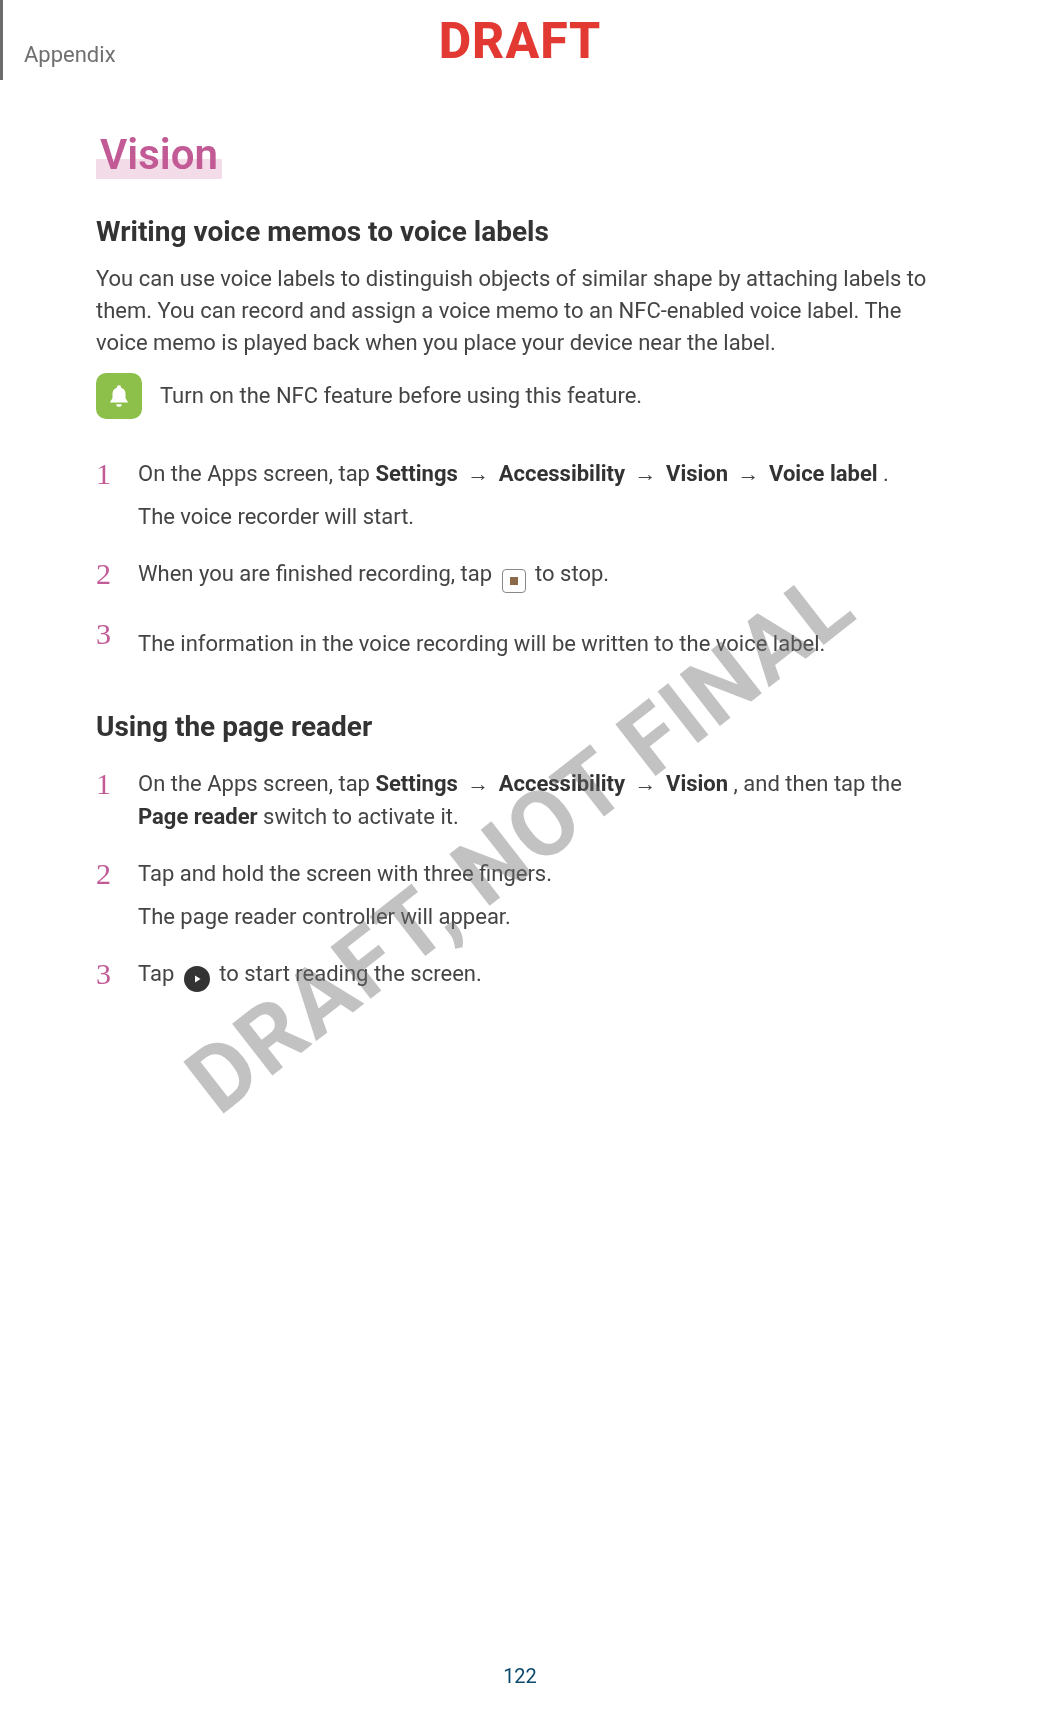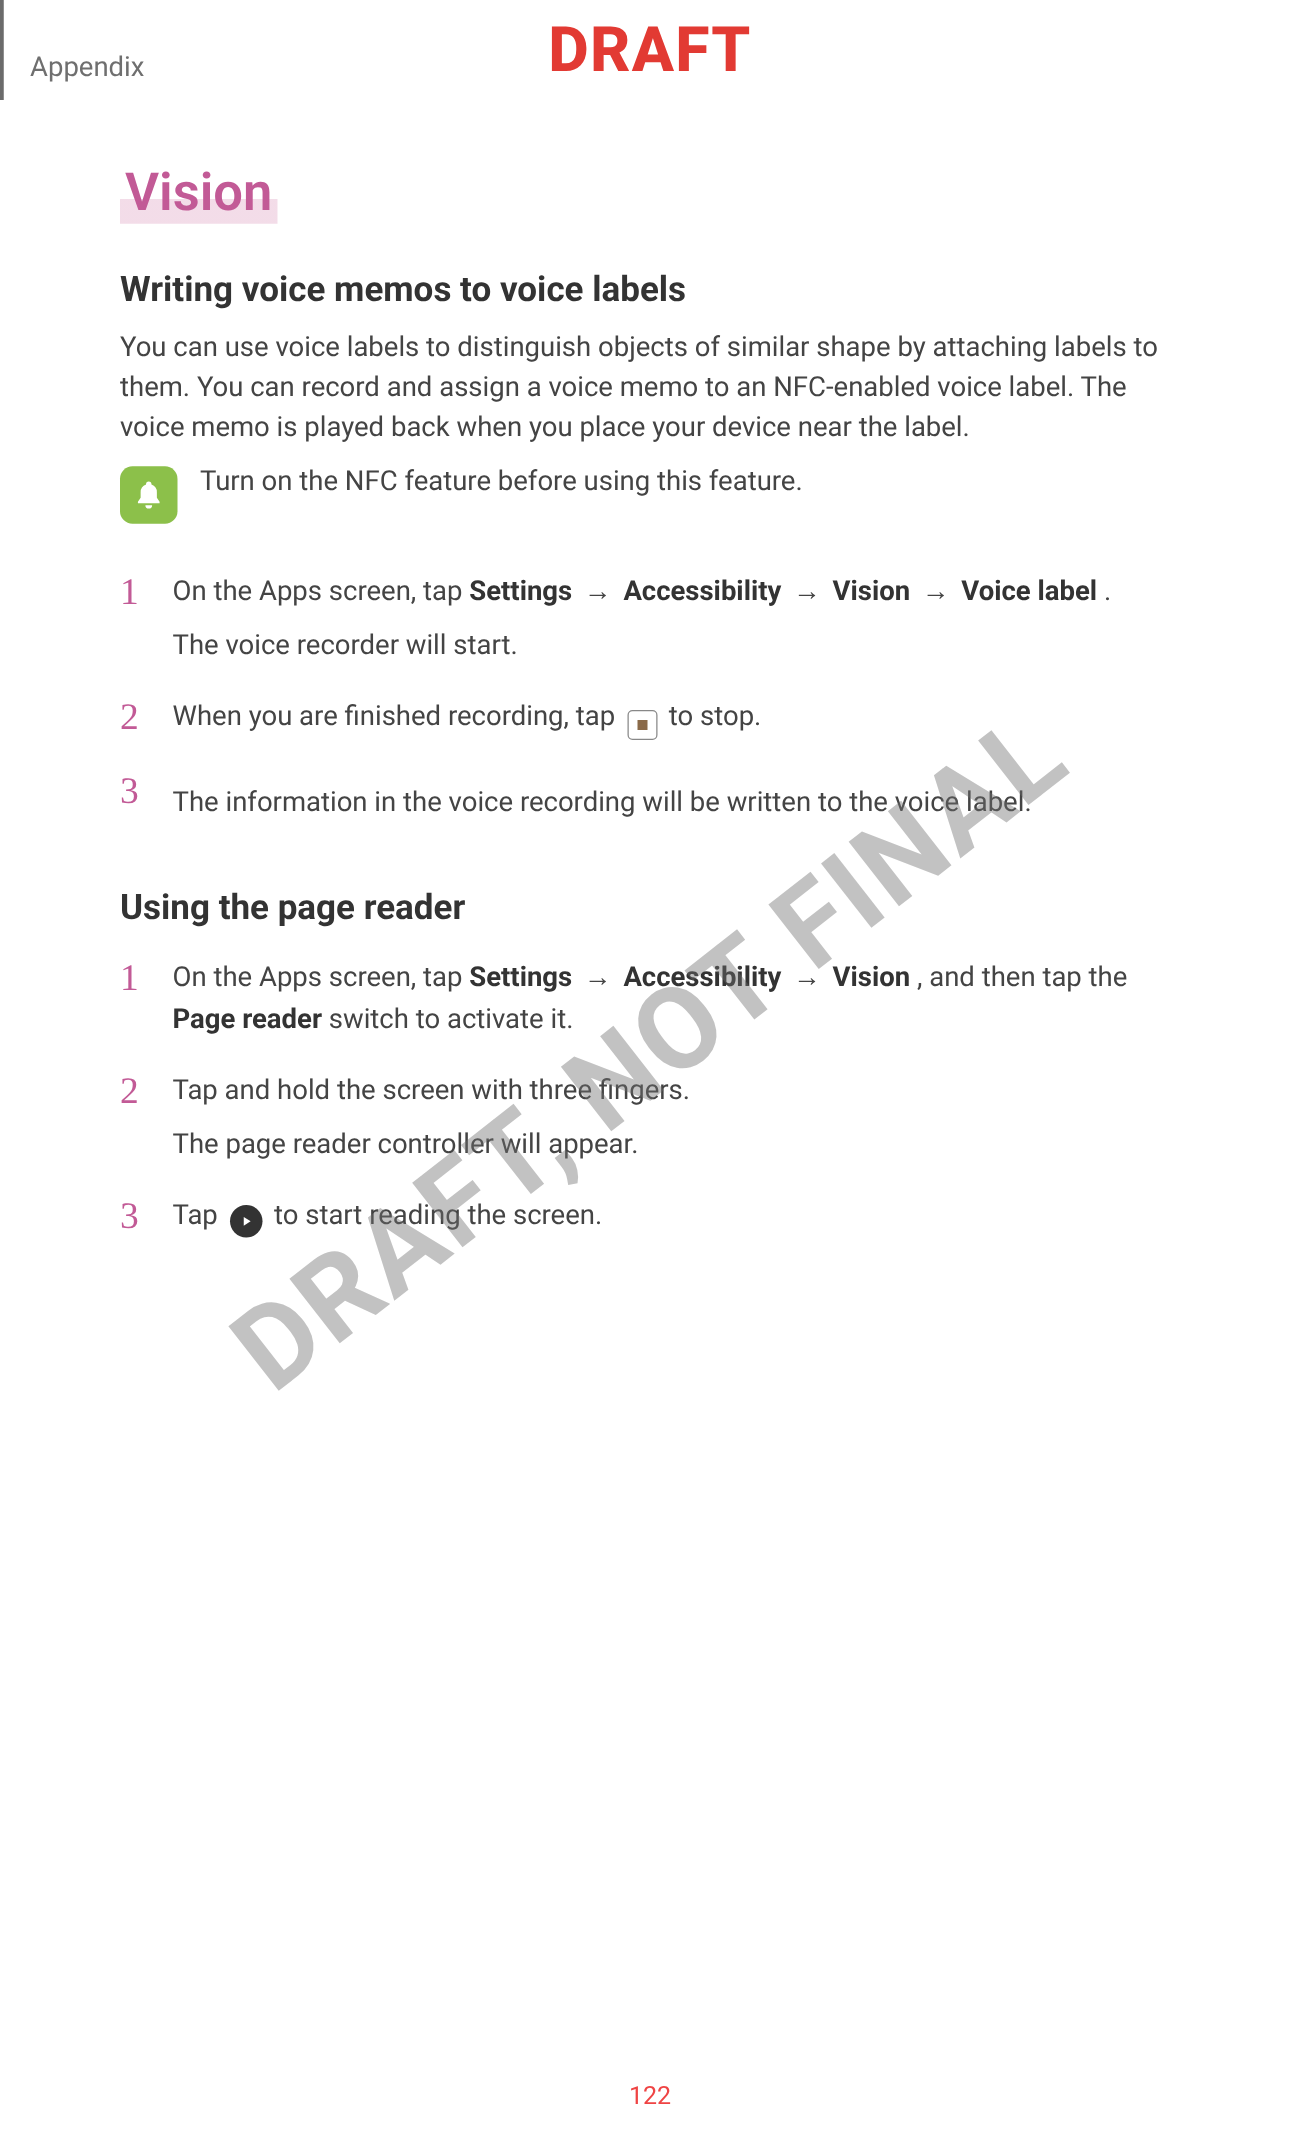--- a/index.html
+++ b/index.html
@@ -3,37 +3,37 @@
 <meta charset="utf-8">
 <style>
   html,body{margin:0;padding:0;background:#fff;font-family:-apple-system,BlinkMacSystemFont,"Segoe UI",Roboto,Helvetica,Arial,sans-serif;color:#444}
   .page{width:1040px;height:1718px;position:relative;box-sizing:border-box;padding:50px 96px 40px 96px}
   .left-rule{position:absolute;left:0;top:0;width:3px;height:80px;background:#6b6b6b}
   .appendix{position:absolute;left:24px;top:42px;font-size:22px;color:#6f6f6f}
   .draft-top{position:absolute;left:50%;top:12px;transform:translateX(-50%);color:#e23a33;font-weight:800;font-size:50px;letter-spacing:1px}
   .section-title{margin-top:80px;color:#c25a96;font-size:42px;font-weight:600;background:linear-gradient(to top,rgba(231,186,210,.5) 40%,transparent 40%);display:inline-block;padding:0 4px}
   h3.subhead{font-size:28px;font-weight:700;color:#333;margin:36px 0 14px}
   p.body{font-size:22px;line-height:1.45;color:#444;margin:15px 0 12px}
-  .note-row{display:flex;align-items:flex-start;gap:18px;margin:14px 0 28px}
+  .note-row{display:flex;align-items:center;gap:18px;margin:14px 0 28px}
   .note-icon{width:46px;height:46px;border-radius:10px;background:#8cc04a;display:flex;align-items:center;justify-content:center;flex:0 0 46px}
   .note-icon svg{width:26px;height:26px;fill:#fff}
   .note-text{font-size:22px;color:#444}
   ol.steps{list-style:none;padding:0;margin:0;counter-reset:step}
   ol.steps>li{counter-increment:step;position:relative;padding:10px 0 14px 42px;font-size:22px;line-height:1.5;color:#444}
   ol.steps>li::before{content:counter(step);position:absolute;left:0;top:4px;color:#c25a96;font-size:30px;font-weight:300;font-family:Georgia,serif}
   ol.steps .sub{display:block;margin-top:10px;font-size:22px;color:#444}
   .strong{font-weight:700;color:#333}
   .arrow{display:inline-block;margin:0 4px}
   .icon-inline{display:inline-flex;align-items:center;justify-content:center;vertical-align:-4px;margin:0 4px}
   .icon-circle{width:26px;height:26px;border-radius:50%;background:#333;display:inline-flex;align-items:center;justify-content:center}
   .icon-circle svg{width:12px;height:12px;fill:#fff}
   .icon-circle.minus svg,.icon-circle.plus svg{width:14px;height:14px}
   .icon-stop{width:22px;height:22px;border-radius:4px;border:1px solid #888;display:inline-flex;align-items:center;justify-content:center}
   .icon-stop .sq{width:8px;height:8px;background:#8a6a49}
-  .page-num{position:absolute;bottom:30px;left:50%;transform:translateX(-50%);font-size:20px;color:#ef4444}
+  .page-num{position:absolute;bottom:30px;left:50%;transform:translateX(-50%);font-size:20px;color:#0c4a6e}
   .watermark{position:absolute;left:50%;top:49%;transform:translate(-50%,-50%) rotate(-38deg);font-size:92px;font-weight:700;color:rgba(110,110,110,.42);letter-spacing:2px;pointer-events:none;white-space:nowrap}
 </style>
 </head>
 <body>
 
 <div class="page">
   <div class="left-rule"></div>
   <div class="appendix">Appendix</div>
   <div class="draft-top">DRAFT</div>
 

